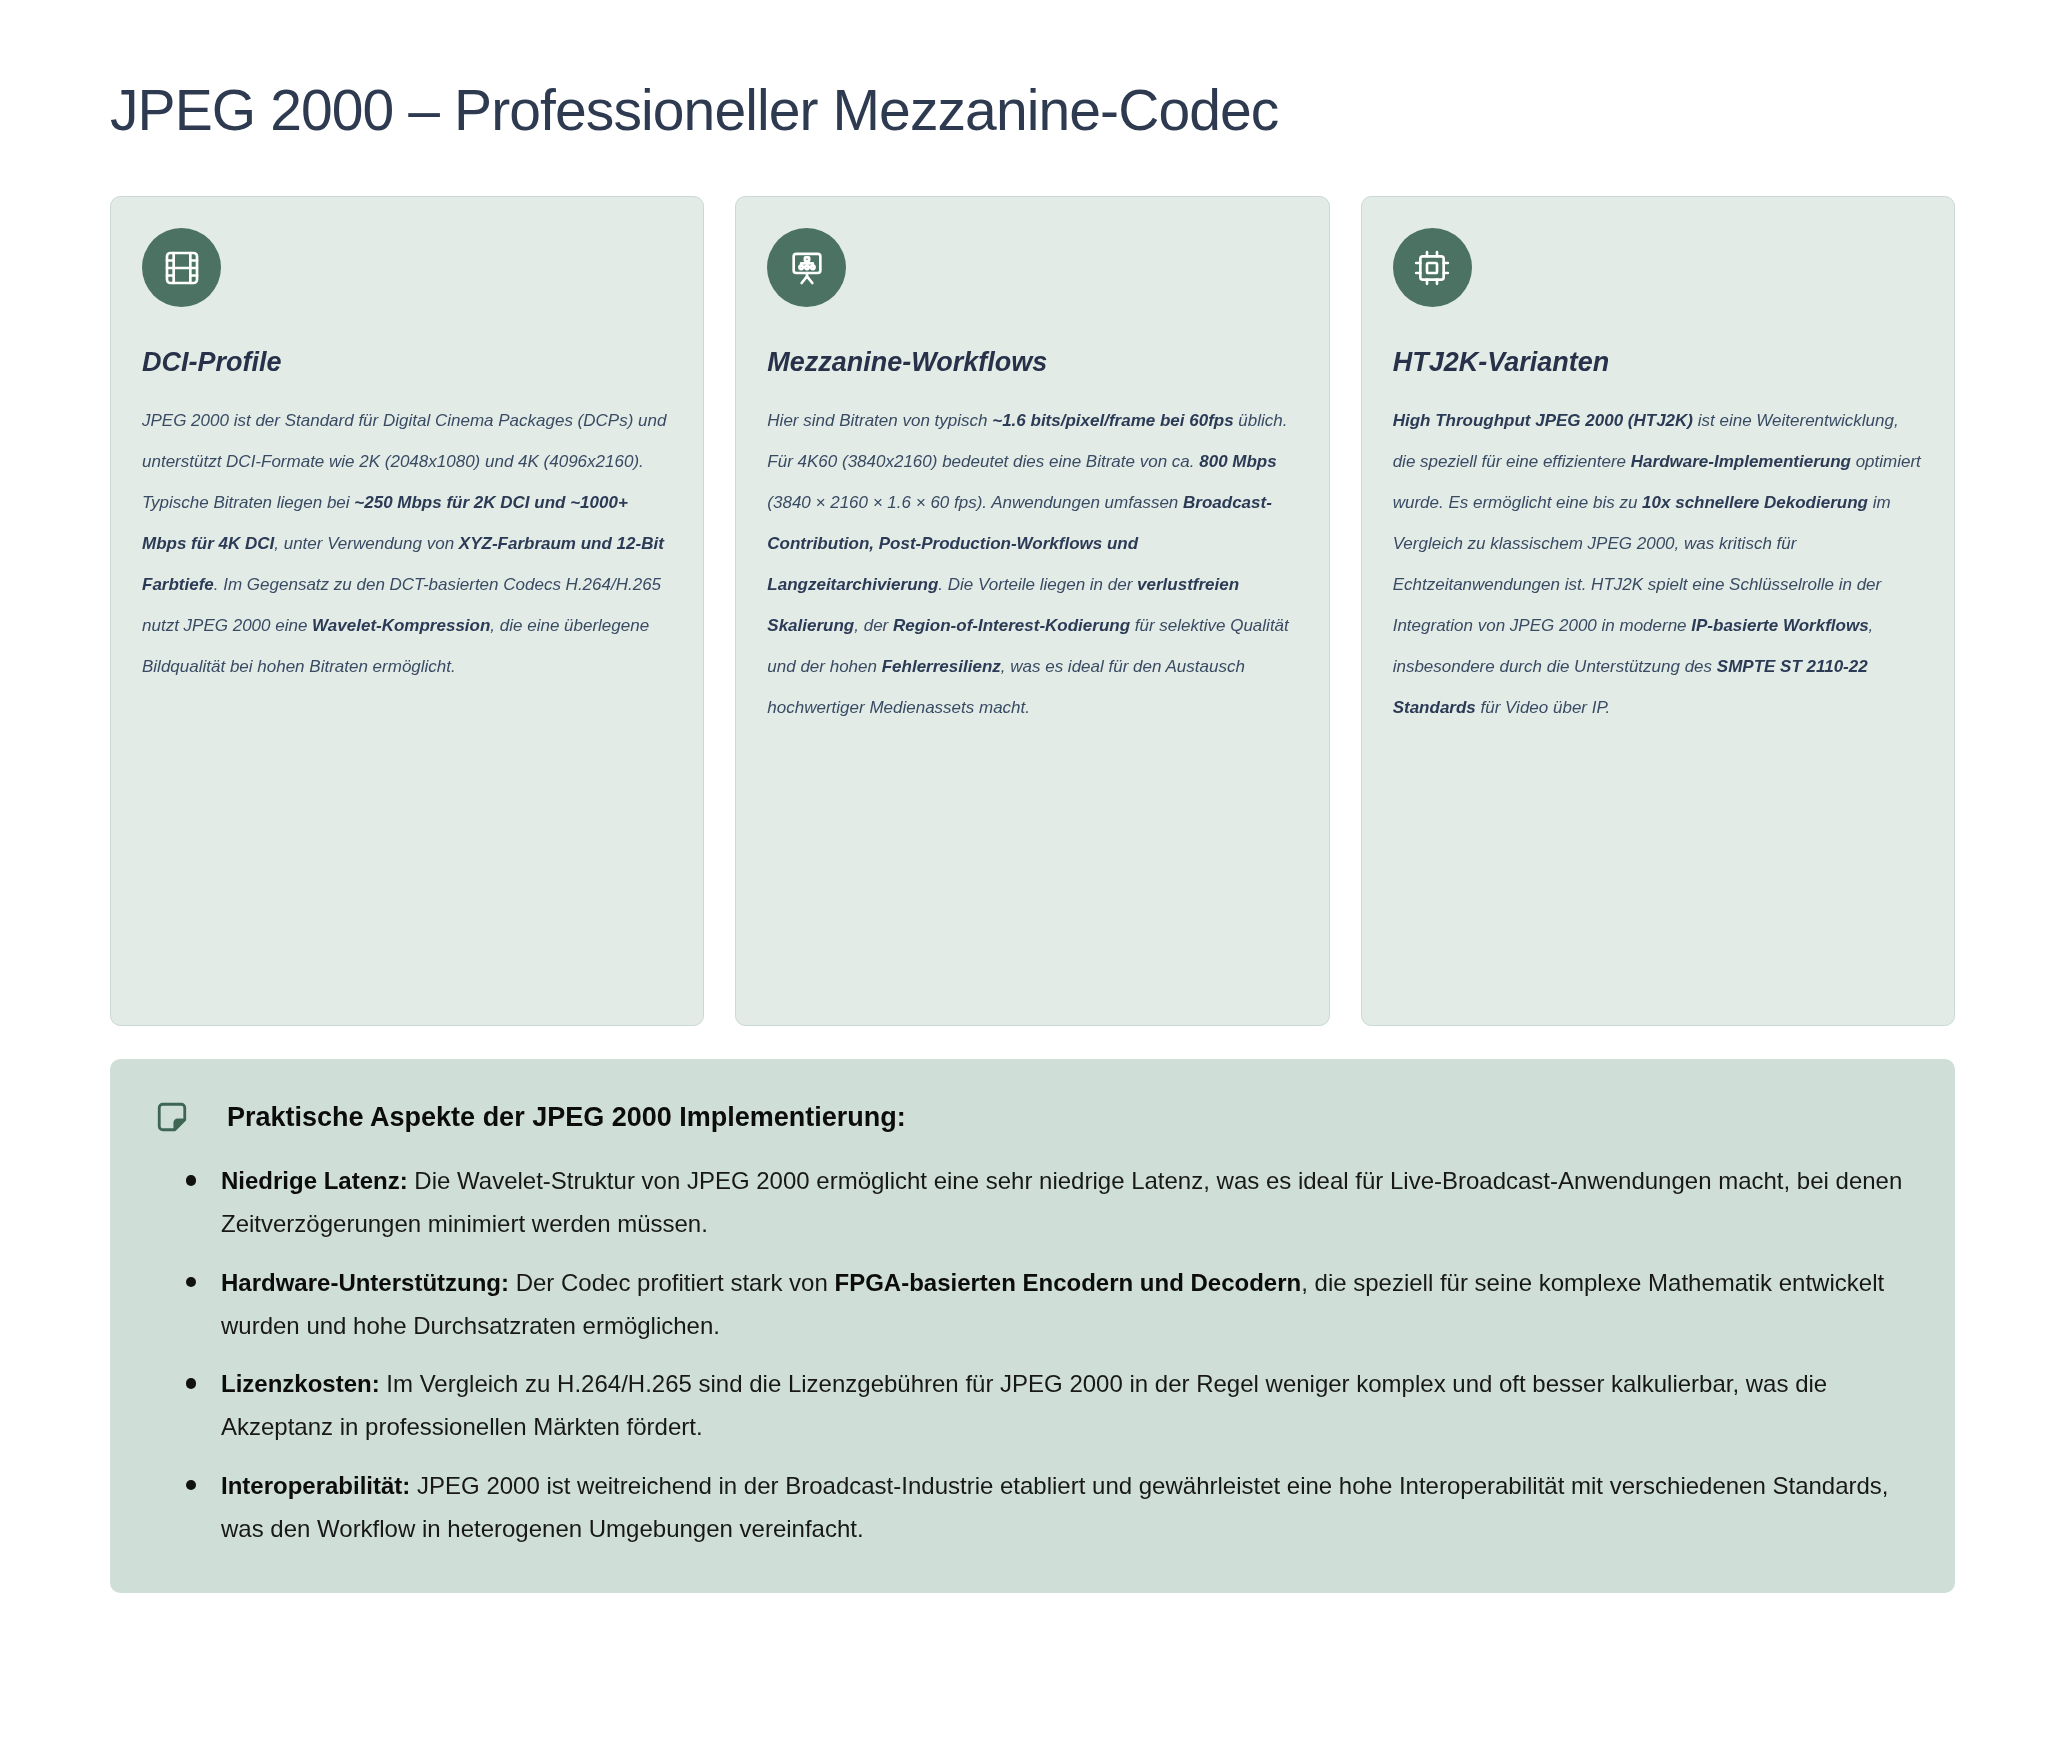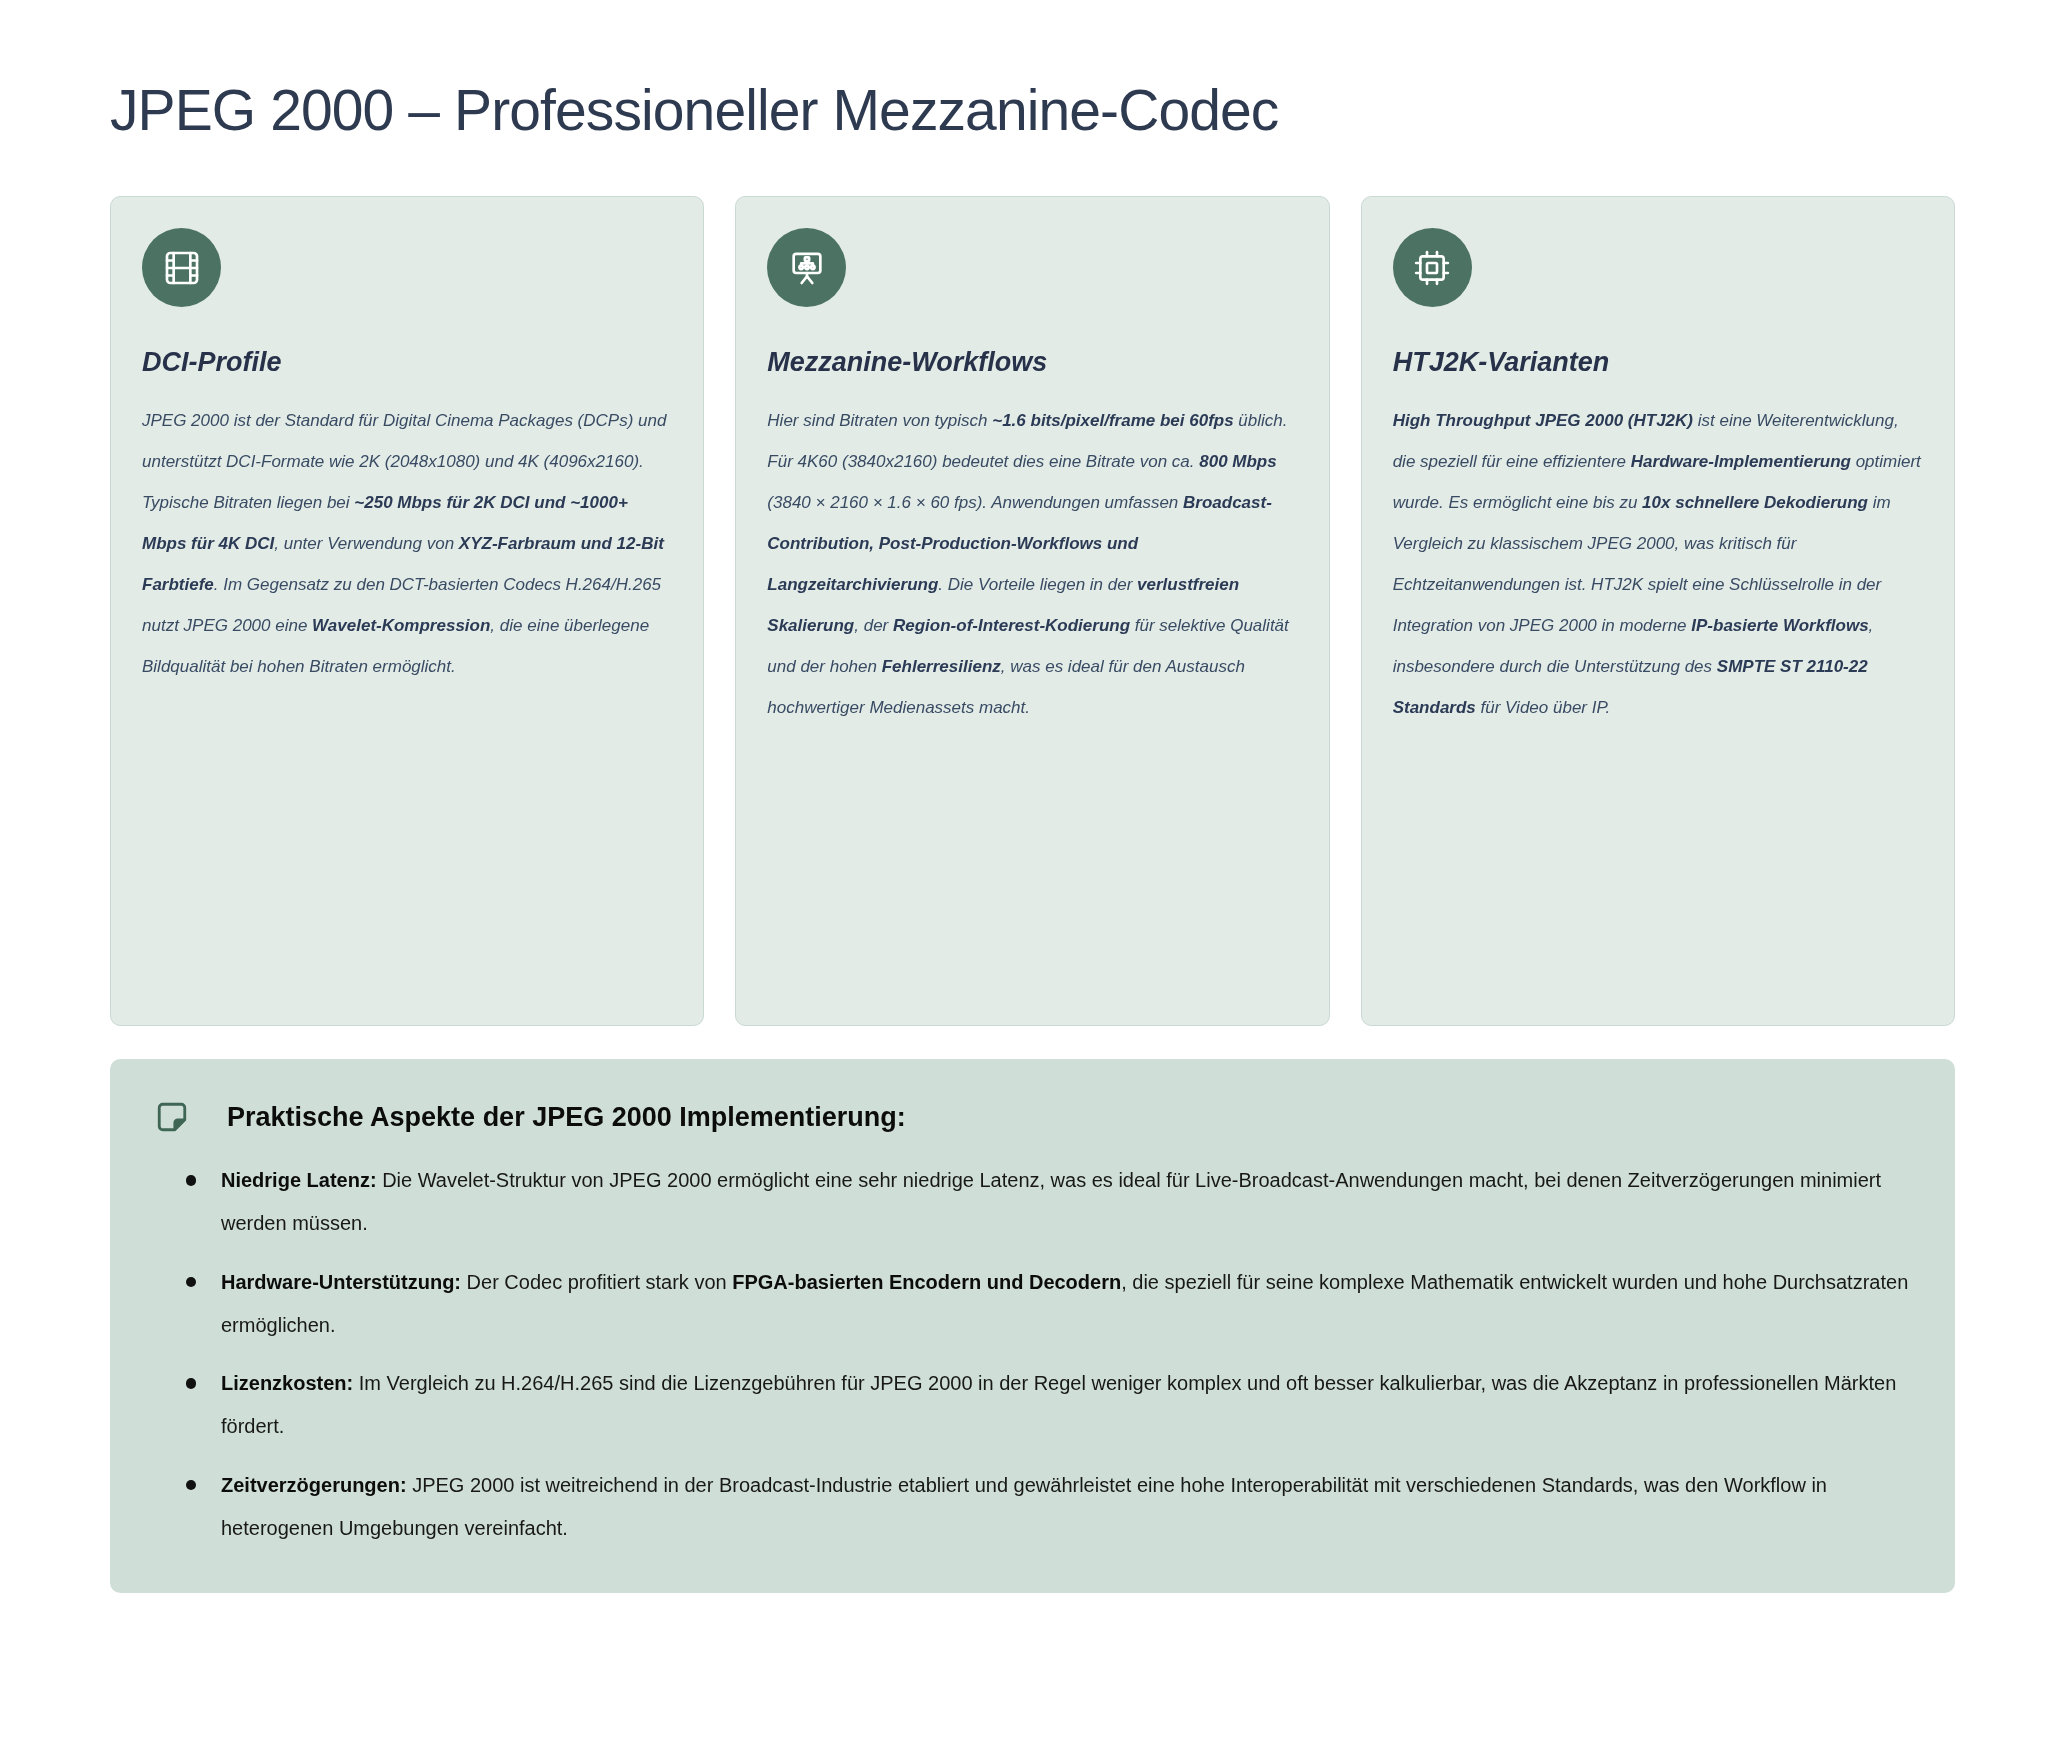--- a/index.html
+++ b/index.html
@@ -89,21 +89,21 @@
     color: #0c0c0c;
   }
   .panel ul {
     list-style: none;
     margin: 0;
     padding: 0 0 0 26px;
   }
   .panel li {
     position: relative;
     padding-left: 40px;
-    font-size: 20px;
+    font-size: 24px;
     line-height: 43px;
     margin-bottom: 15.5px;
     color: #181818;
   }
   .panel li:last-child { margin-bottom: 0; }
   .panel li::before {
     content: "";
     position: absolute;
     left: 5.2px;
     top: 16.3px;
@@ -187,18 +187,18 @@
           <path d="M18.5 3h-13A2.5 2.5 0 0 0 3 5.5v13A2.5 2.5 0 0 0 5.5 21h8.5l7-7V5.5A2.5 2.5 0 0 0 18.5 3Z"></path>
           <path d="M14 20.5V16a2 2 0 0 1 2-2h4.5Z" fill="#3f6654"></path>
         </svg>
       </span>
       <h3>Praktische Aspekte der JPEG 2000 Implementierung:</h3>
     </div>
     <ul>
       <li><strong>Niedrige Latenz:</strong><span> Die Wavelet-Struktur von JPEG 2000 ermöglicht eine sehr niedrige Latenz, was es ideal für Live-Broadcast-Anwendungen macht, bei denen Zeitverzögerungen minimiert werden müssen.</span></li>
       <li><strong>Hardware-Unterstützung:</strong><span> Der Codec profitiert stark von </span><strong>FPGA-basierten Encodern und Decodern</strong><span>, die speziell für seine komplexe Mathematik entwickelt wurden und hohe Durchsatzraten ermöglichen.</span></li>
       <li><strong>Lizenzkosten:</strong><span> Im Vergleich zu H.264/H.265 sind die Lizenzgebühren für JPEG 2000 in der Regel weniger komplex und oft besser kalkulierbar, was die Akzeptanz in professionellen Märkten fördert.</span></li>
-      <li><strong>Zeitverzögerungen:</strong><span> JPEG 2000 ist weitreichend in der Broadcast-Industrie etabliert und gewährleistet eine hohe Interoperabilität mit verschiedenen Standards, was den Workflow in heterogenen Umgebungen vereinfacht.</span></li>
+      <li><strong>Interoperabilität:</strong><span> JPEG 2000 ist weitreichend in der Broadcast-Industrie etabliert und gewährleistet eine hohe Interoperabilität mit verschiedenen Standards, was den Workflow in heterogenen Umgebungen vereinfacht.</span></li>
     </ul>
   </section>
 
 </main>
 
 
 </body></html>

